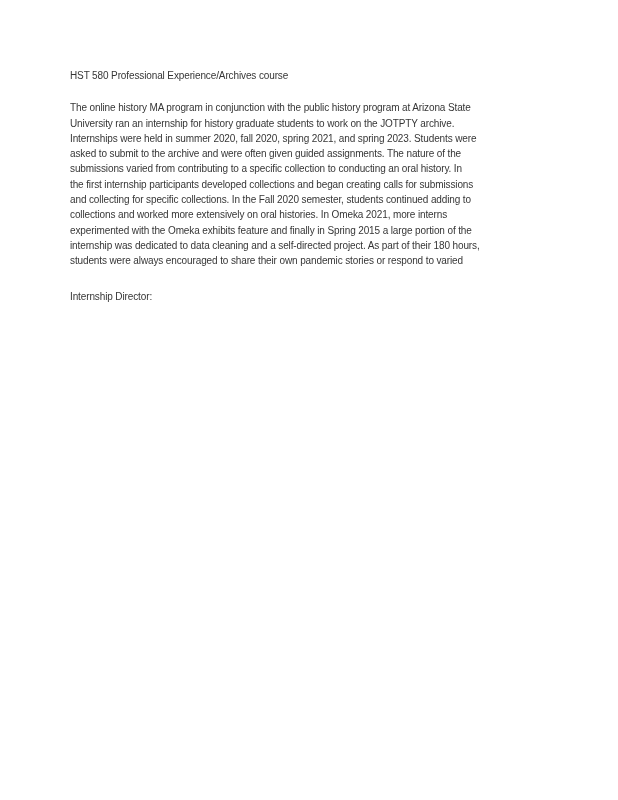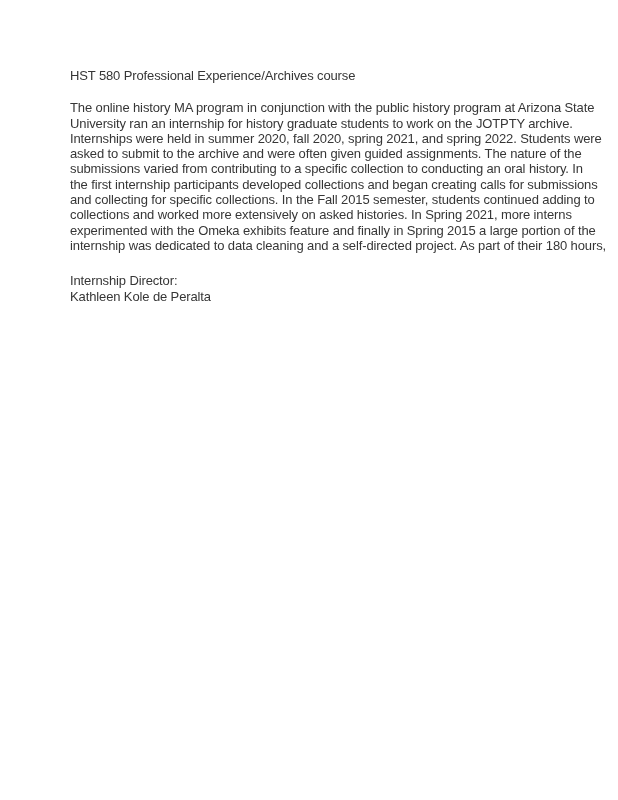--- a/index.html
+++ b/index.html
@@ -8,21 +8,21 @@
     background: #ffffff;
   }
   .page {
     position: relative;
     width: 618px;
     height: 800px;
     background: #ffffff;
     box-sizing: border-box;
     padding: 68px 72px 0 70px;
     font-family: "Liberation Sans", sans-serif;
-    font-size: 13px;
+    font-size: 10px;
     line-height: 15.3px;
     letter-spacing: -0.12px;
     color: #363636;
     overflow: hidden;
   }
   .doc-title {
     white-space: nowrap;
     margin: 0 0 17px 0;
   }
   .para {
@@ -38,28 +38,28 @@
 </head>
 <body>
 
 <div class="page">
 
   <div class="doc-title">HST 580 Professional Experience/Archives course</div>
 
   <div class="para">
     <div class="line">The online history MA program in conjunction with the public history program at Arizona State</div>
     <div class="line">University ran an internship for history graduate students to work on the JOTPTY archive.</div>
-    <div class="line">Internships were held in summer 2020, fall 2020, spring 2021, and spring 2022. Students were</div>
+    <div class="line">Internships were held in summer 2020, fall 2020, spring 2021, and spring 2023. Students were</div>
     <div class="line">asked to submit to the archive and were often given guided assignments. The nature of the</div>
     <div class="line">submissions varied from contributing to a specific collection to conducting an oral history. In</div>
     <div class="line">the first internship participants developed collections and began creating calls for submissions</div>
-    <div class="line">and collecting for specific collections. In the Fall 2015 semester, students continued adding to</div>
-    <div class="line">collections and worked more extensively on asked histories. In Spring 2021, more interns</div>
+    <div class="line">and collecting for specific collections. In the Fall 2020 semester, students continued adding to</div>
+    <div class="line">collections and worked more extensively on oral histories. In Omeka 2021, more interns</div>
     <div class="line">experimented with the Omeka exhibits feature and finally in Spring 2015 a large portion of the</div>
     <div class="line">internship was dedicated to data cleaning and a self-directed project. As part of their 180 hours,</div>
+    <div class="line">students were always encouraged to share their own pandemic stories or respond to varied</div>
   </div>
 
   <div class="signature">
     <div class="line">Internship Director:</div>
-    <div class="line">Kathleen Kole de Peralta</div>
   </div>
 
 </div>
 
 </body></html>

